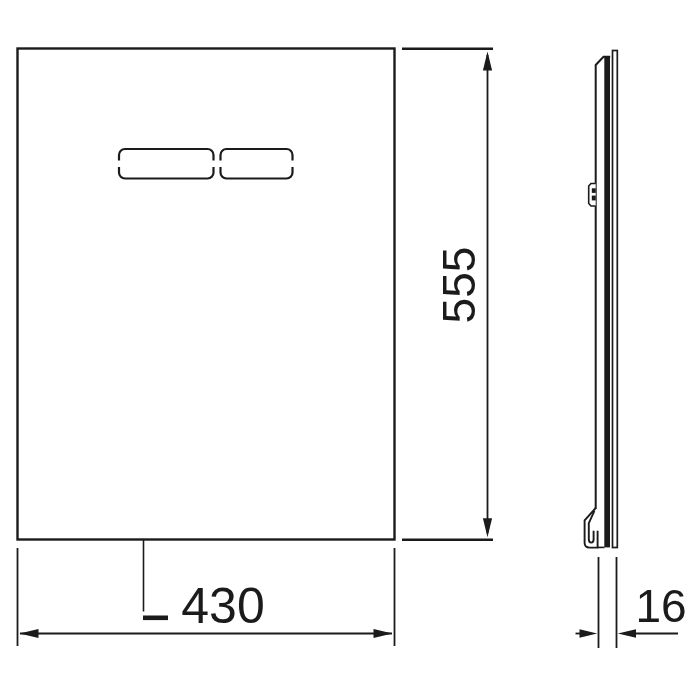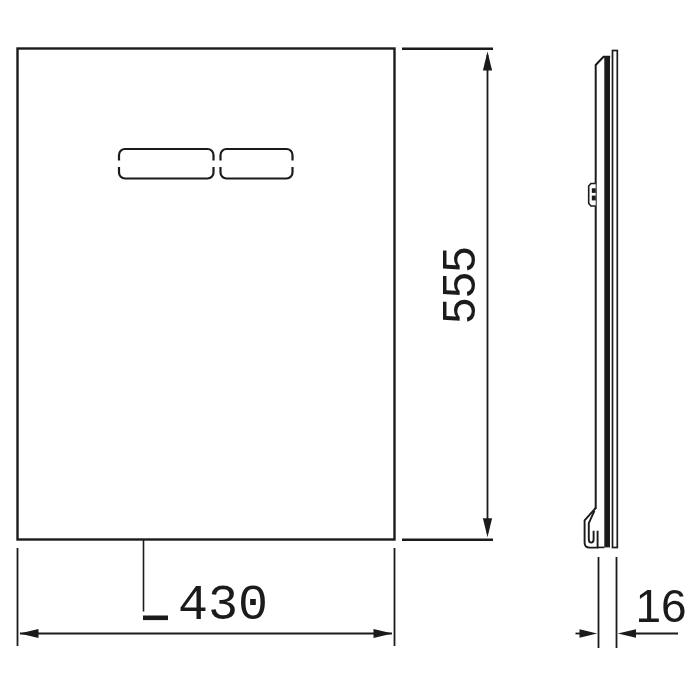--- a/index.html
+++ b/index.html
@@ -19,21 +19,21 @@
     white-space: nowrap;
     user-select: none;
   }
   .dim-label.height {
     left: 379px; top: 260px; width: 160px; height: 50px;
     line-height: 50px; font-size: 46px;
     transform: rotate(-90deg);
   }
   .dim-label.width {
     left: 143px; top: 581px; width: 160px; height: 50px;
-    line-height: 50px; font-size: 50px; font-family: Liberation Mono, monospace;
+    line-height: 50px; font-size: 50px;
   }
   .dim-label.depth {
     left: 611px; top: 581px; width: 100px; height: 50px;
     line-height: 50px; font-size: 46px;
   }
 </style>
 </head>
 <body>
 
 <div class="canvas">

